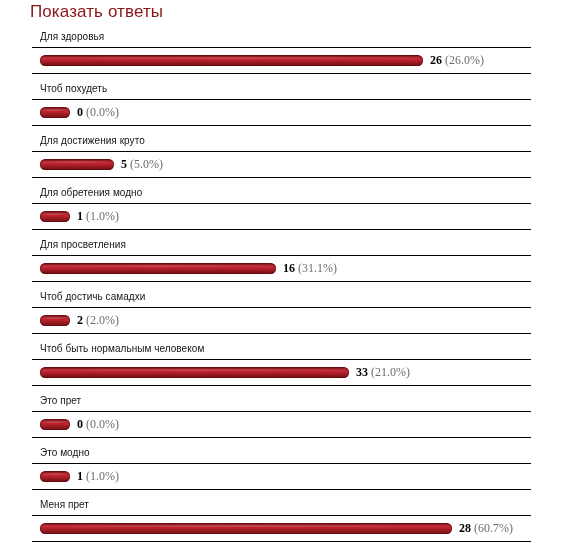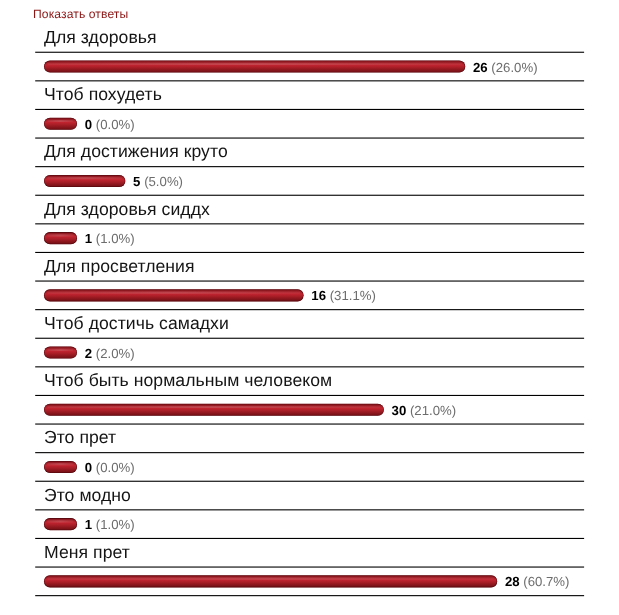--- a/index.html
+++ b/index.html
@@ -25,21 +25,21 @@
 
   
   .poll-header {
     position: absolute;
     left: 30px;
     top: 3px;
     height: 17px;
     line-height: 17px;
   }
   .poll-header-link {
-    font-size: 11px;
+    font-size: 17px;
     color: #8c1515;
     text-decoration: none;
     letter-spacing: 0.1px;
     cursor: pointer;
   }
 
   
   .results-list {
     position: absolute;
     left: 32px;
@@ -56,21 +56,21 @@
   .option-label-cell {
     height: 26px;
     line-height: 26px;
     padding-left: 8px;
     border-bottom: 1px solid #000000;
     box-sizing: border-box;
     white-space: nowrap;
     overflow: hidden;
   }
   .option-label {
-    font-size: 16px;
+    font-size: 10px;
     color: #141414;
     letter-spacing: 0.05px;
   }
 
   
   .option-bar-cell {
     height: 26px;
     border-bottom: 1px solid #000000;
     box-sizing: border-box;
     display: flex;
@@ -104,20 +104,21 @@
     height: 2px;
     border-radius: 2px;
     background: linear-gradient(to right, rgba(255,255,255,0.07), rgba(255,255,255,0.16), rgba(255,255,255,0.05));
     pointer-events: none;
   }
 
   .bar-value {
     font-size: 12px;
     margin-left: 7px;
     flex: 0 0 auto;
+    font-family: Liberation Serif, serif;
   }
   .bar-count {
     font-weight: bold;
     color: #000000;
   }
   .bar-percent {
     color: #6d6d6d;
     font-weight: normal;
   }
 </style>
@@ -146,21 +147,21 @@
         </div>
       </div>
       <div class="result-row">
         <div class="option-label-cell"><span class="option-label">Для достижения круто</span></div>
         <div class="option-bar-cell">
           <div class="bar" style="width: 74px;"></div>
           <span class="bar-value"><span class="bar-count">5</span> <span class="bar-percent">(5.0%)</span></span>
         </div>
       </div>
       <div class="result-row">
-        <div class="option-label-cell"><span class="option-label">Для здоровья сиддх</span></div>
+        <div class="option-label-cell"><span class="option-label">Для обретения модно</span></div>
         <div class="option-bar-cell">
           <div class="bar" style="width: 30px;"></div>
           <span class="bar-value"><span class="bar-count">1</span> <span class="bar-percent">(1.0%)</span></span>
         </div>
       </div>
       <div class="result-row">
         <div class="option-label-cell"><span class="option-label">Для просветления</span></div>
         <div class="option-bar-cell">
           <div class="bar" style="width: 236px;"></div>
           <span class="bar-value"><span class="bar-count">16</span> <span class="bar-percent">(31.1%)</span></span>
@@ -170,21 +171,21 @@
         <div class="option-label-cell"><span class="option-label">Чтоб достичь самадхи</span></div>
         <div class="option-bar-cell">
           <div class="bar" style="width: 30px;"></div>
           <span class="bar-value"><span class="bar-count">2</span> <span class="bar-percent">(2.0%)</span></span>
         </div>
       </div>
       <div class="result-row">
         <div class="option-label-cell"><span class="option-label">Чтоб быть нормальным человеком</span></div>
         <div class="option-bar-cell">
           <div class="bar" style="width: 309px;"></div>
-          <span class="bar-value"><span class="bar-count">30</span> <span class="bar-percent">(21.0%)</span></span>
+          <span class="bar-value"><span class="bar-count">33</span> <span class="bar-percent">(21.0%)</span></span>
         </div>
       </div>
       <div class="result-row">
         <div class="option-label-cell"><span class="option-label">Это прет</span></div>
         <div class="option-bar-cell">
           <div class="bar" style="width: 30px;"></div>
           <span class="bar-value"><span class="bar-count">0</span> <span class="bar-percent">(0.0%)</span></span>
         </div>
       </div>
       <div class="result-row">

